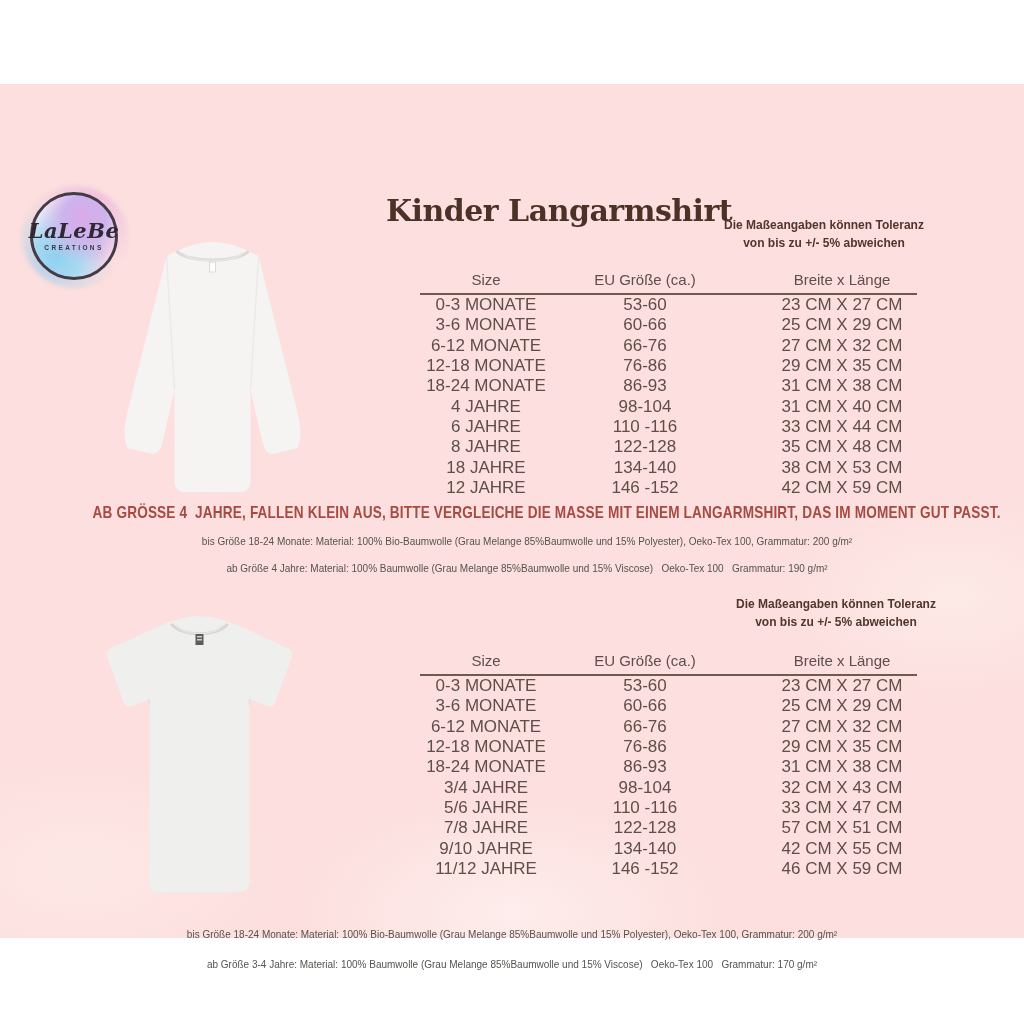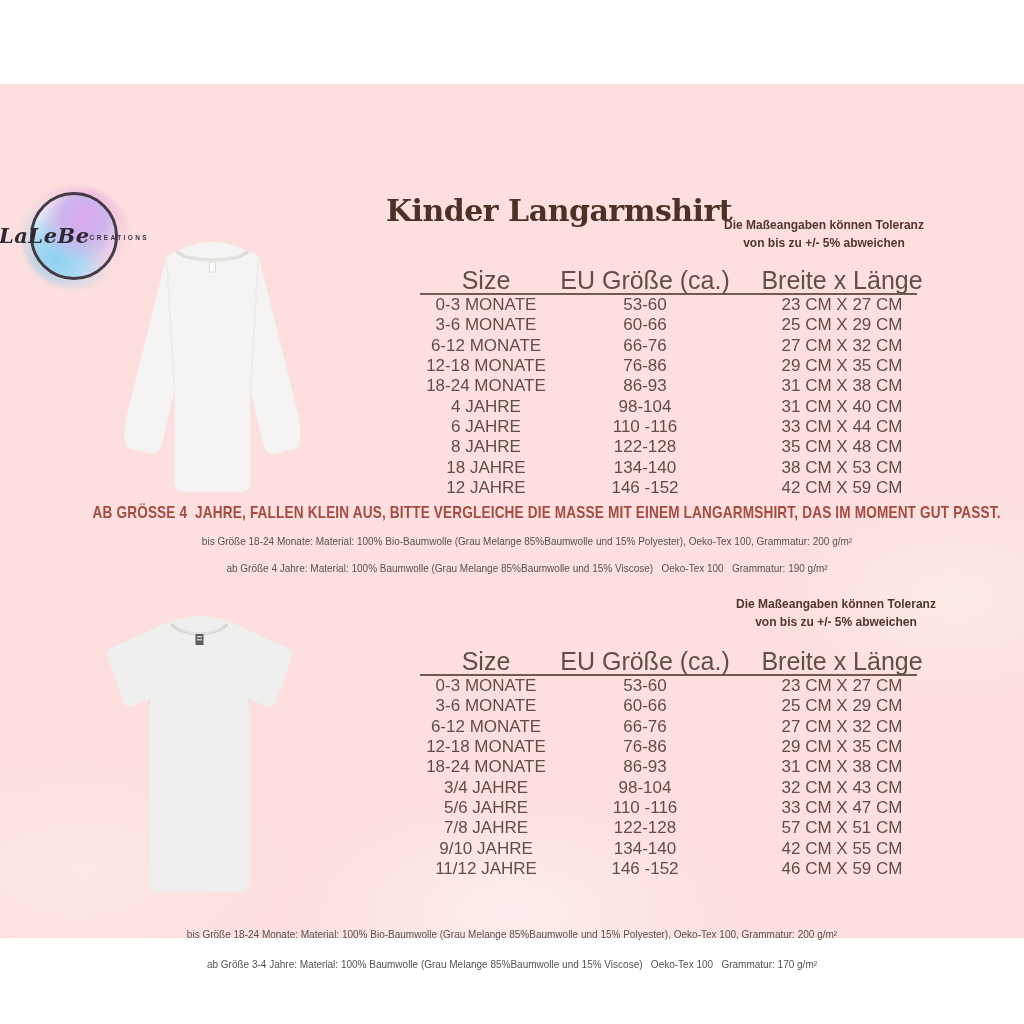--- a/index.html
+++ b/index.html
@@ -26,21 +26,21 @@
       radial-gradient(circle at 72% 8%, rgba(228,162,225,0.5) 0%, rgba(228,162,225,0) 60%);
     filter:blur(2px);
   }
   .logo-circle{
     position:absolute;inset:0;border-radius:50%;border:3px solid #443b45;box-sizing:border-box;
     background:
       radial-gradient(circle at 62% 28%, #dba9e9 0%, #ccb4ec 28%, rgba(204,180,236,0) 58%),
       radial-gradient(circle at 28% 76%, #8fd0f0 0%, #abd9f1 30%, rgba(171,217,241,0) 62%),
       radial-gradient(circle at 78% 72%, #f4c6e4 0%, rgba(244,198,228,0) 55%),
       #fdf3f7;
-    display:flex;flex-direction:row;align-items:center;justify-content:center;
+    display:flex;flex-direction:column;align-items:center;justify-content:center;
   }
   .logo-script{
     font-family:"DejaVu Serif", serif;font-style:italic;font-weight:bold;
     font-size:21px;color:#2e2933;letter-spacing:0.5px;line-height:20px;
   }
   .logo-sub{
     font-size:6.5px;letter-spacing:2.4px;color:#3c3440;font-weight:bold;margin-top:3px;
   }
   
   .shirt-longsleeve{position:absolute;left:110px;top:148px;width:205px;height:270px;}
@@ -58,21 +58,21 @@
     font-size:12px;font-weight:bold;color:#50362c;line-height:18px;
   }
   .tol-1{left:704px;top:132px;}
   .tol-2{left:716px;top:511px;}
   
   .size-table{position:absolute;left:420px;width:497px;color:#5e4f47;}
   .table-1{top:182px;}
   .table-2{top:563px;}
   .thead{
     position:relative;height:27px;border-bottom:2px solid #6d5a50;
-    font-size:25px;
+    font-size:15px;
   }
   .tbody{padding-top:0;}
   .trow{position:relative;height:20.3px;}
   .tcell,.hcell{
     position:absolute;transform:translateX(-50%);white-space:nowrap;
     top:50%;margin-top:-10px;line-height:20px;
   }
   .hcell{margin-top:-11px;line-height:22px;}
   .c0{left:66px;} .c1{left:225px;} .c2{left:422px;}
   .trow .tcell{font-size:17px;}

